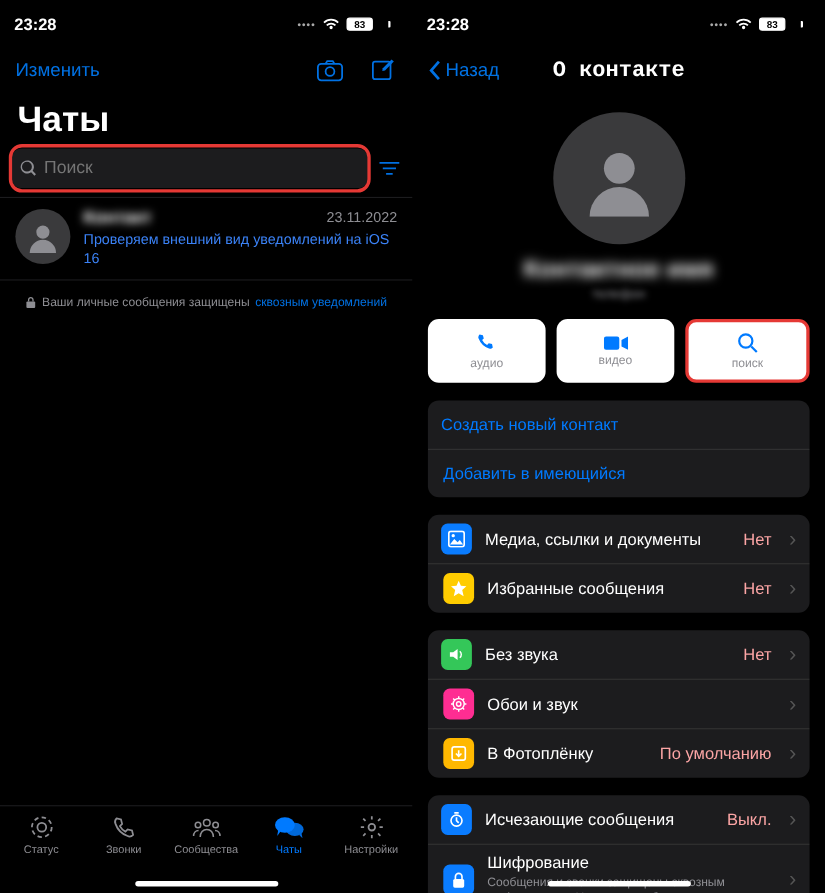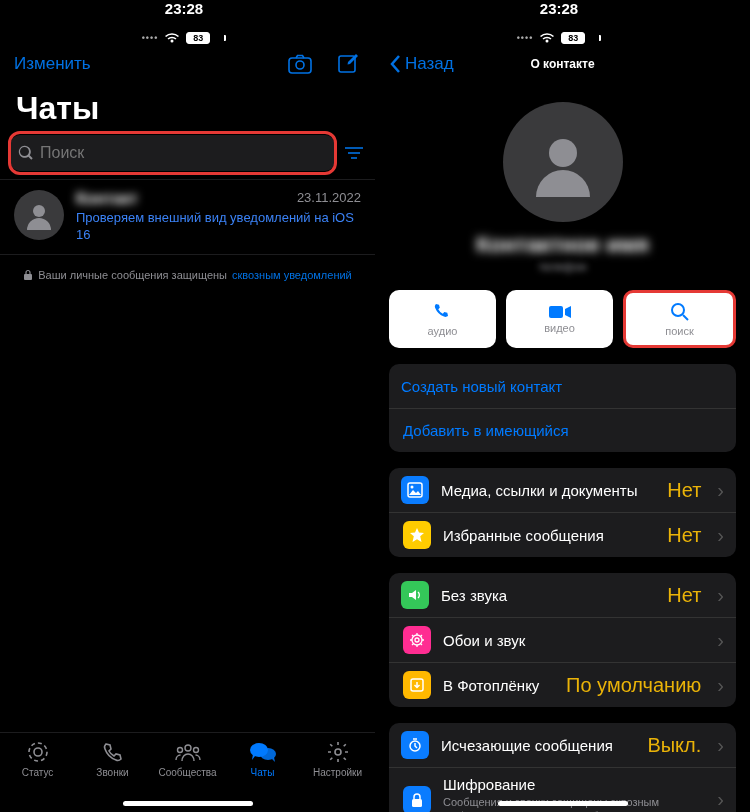--- a/index.html
+++ b/index.html
@@ -1,26 +1,26 @@
 <!DOCTYPE html>
 <html><head>
 <meta charset="utf-8">
 <style>
 * { margin:0; padding:0; box-sizing:border-box; font-family:-apple-system,BlinkMacSystemFont,"Segoe UI",Helvetica,Arial,sans-serif; }
 body { background:#000; width:750px; height:812px; display:flex; overflow:hidden; }
 .screen { width:375px; height:812px; background:#000; color:#fff; position:relative; display:flex; flex-direction:column; }
-.status-bar { height:44px; display:flex; align-items:center; justify-content:space-between; padding:0 20px 0 13px; font-size:15px; font-weight:600;flex-direction:column; }
+.status-bar { height:44px; display:flex; align-items:center; justify-content:space-between; padding:0 20px 0 13px; font-size:15px; font-weight:600; }
 .status-right { display:flex; align-items:center; gap:6px; }
 .dots { letter-spacing:1px; color:#aaa; font-size:9px; }
 .bat { display:flex; align-items:center; gap:14px; }
 .bat-body { border:1px solid #fff; border-radius:3px; width:24px; height:12px; position:relative; display:flex; align-items:center; justify-content:center; font-size:9px; font-weight:700; background:#fff; color:#000; }
 .bat-tip { width:2px; height:6px; background:#fff; border-radius:0 1px 1px 0; }
 .nav { display:flex; align-items:center; justify-content:space-between; padding:4px 14px 8px 14px; height:44px; }
 .nav-left { display:flex; align-items:center; gap:4px; color:#0071e3; font-size:17px; }
-.nav-title { font-size:12px; font-weight:600; position:absolute; left:50%; transform:translateX(-50%); }
+.nav-title { font-size:20px; font-weight:600; position:absolute; left:50%; transform:translateX(-50%);font-family:Liberation Mono, monospace; }
 .nav-right { display:flex; gap:22px; color:#0071e3; }
 .icon-btn { width:26px; height:26px; display:flex; align-items:center; justify-content:center; }
 h1.title { font-size:32px; font-weight:700; padding:2px 16px 8px; }
 .search-row { display:flex; align-items:center; gap:8px; padding:0 10px 8px 10px; }
 .search-box { flex:1; background:#1c1c1e; border-radius:10px; height:36px; display:flex; align-items:center; padding:0 8px; gap:6px; color:#8e8e93; }
 .search-box input { background:transparent; border:none; outline:none; color:#fff; font-size:16px; flex:1; }
 .filter-icn { color:#0071e3; width:22px; display:flex; align-items:center; justify-content:center; }
 .chat-row { display:flex; gap:12px; padding:10px 14px; border-top:1px solid #1c1c1e; border-bottom:1px solid #1c1c1e; align-items:flex-start; }
 .avatar-sm { width:50px; height:50px; border-radius:50%; background:#3a3a3c; display:flex; align-items:center; justify-content:center; flex-shrink:0; }
 .chat-txt { flex:1; min-width:0; }
@@ -40,21 +40,21 @@
 .contact-name { text-align:center; font-size:22px; font-weight:700; filter:blur(5px); padding:0 20px 2px; }
 .contact-sub { text-align:center; font-size:12px; color:#8e8e93; filter:blur(3px); margin-bottom:16px; }
 .action-row { display:flex; gap:10px; padding:0 14px 16px; }
 .action-btn { flex:1; background:#ffffff; border-radius:10px; height:58px; display:flex; flex-direction:column; align-items:center; justify-content:center; gap:3px; color:#007aff; }
 .action-btn span { font-size:11px; color:#8e8e93; }
 .list { margin:0 14px 16px; background:#1c1c1e; border-radius:10px; overflow:hidden; }
 .li { display:flex; align-items:center; min-height:44px; padding:8px 12px; font-size:15px; gap:12px; }
 .li + .li { border-top:1px solid #333;padding-left:14px; }
 .li-text { flex:1; color:#fff; }
 .li-text.link { color:#007aff; }
-.li-val { color:#eab308; font-size:20px;text-align:center; }
+.li-val { color:#fca5a5; font-size:15px;text-align:center; }
 .chev::after { content:"›"; color:#555; font-size:20px; margin-left:4px; }
 .li-icn { width:28px; height:28px; border-radius:6px; display:flex; align-items:center; justify-content:center; flex-shrink:0; }
 .li-sub { font-size:11px; color:#8e8e93; line-height:1.3; margin-top:2px; }
 .li-sub-wrap { display:flex; flex-direction:column; flex:1; }
 .hl-red { border:3px solid #e53935; border-radius:10px; }
 .hl-search { position:relative; }
 .hl-search::before { content:""; position:absolute; inset:-4px -2px; border:3px solid #e53935; border-radius:12px; pointer-events:none; }
 .scroll { overflow-y:hidden; flex:1; }
 svg { display:block; }
 </style>

